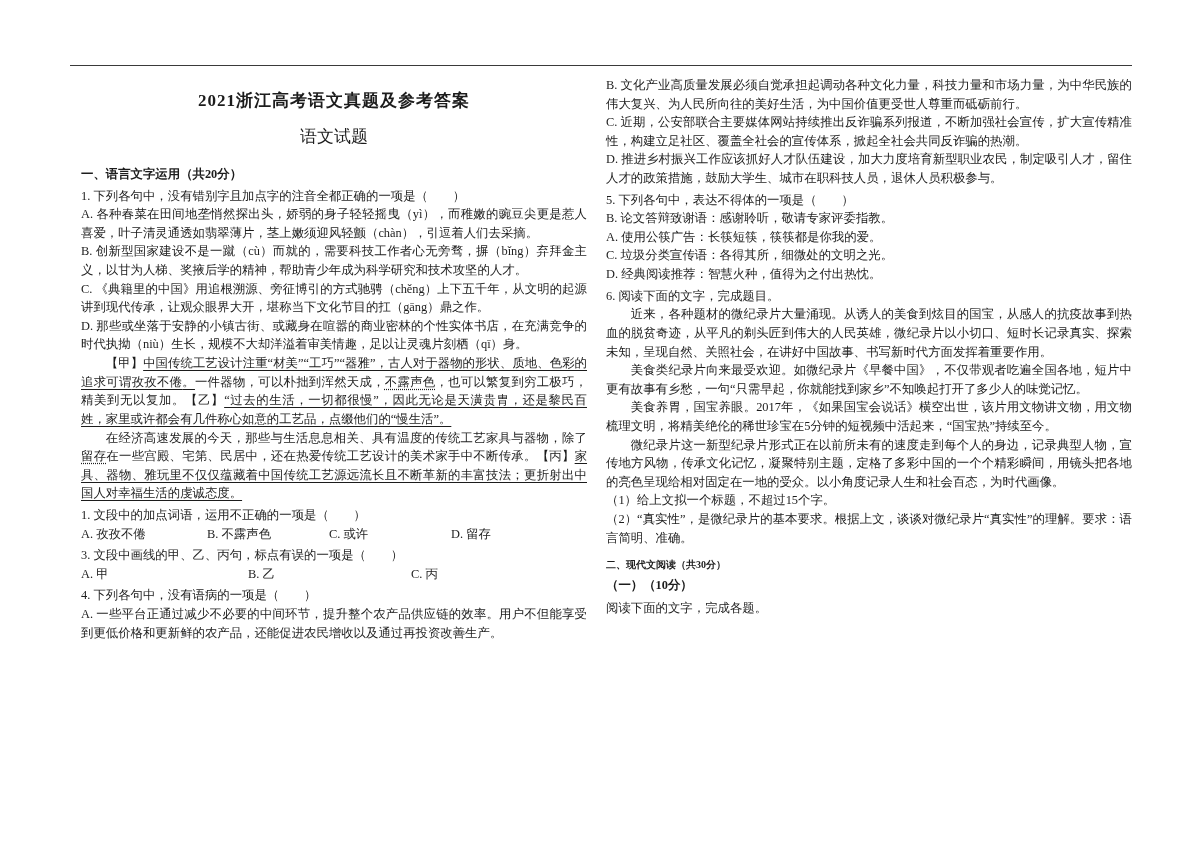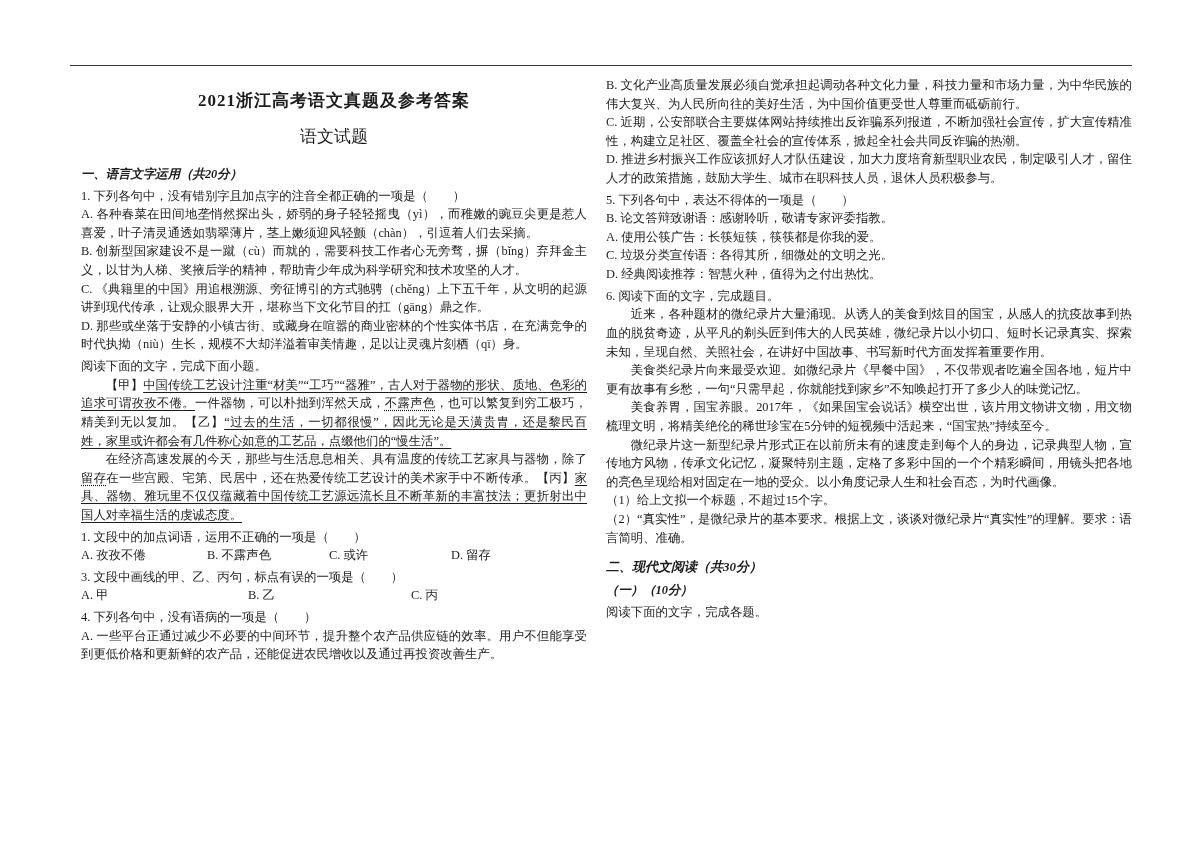--- a/index.html
+++ b/index.html
@@ -44,21 +44,21 @@
     margin: 12px 0 10px 0;
     letter-spacing: 1px;
   }
   h2.subtitle {
     font-size: 17px;
     font-weight: normal;
     text-align: center;
     margin: 0 0 16px 0;
   }
   p { margin: 0; }
-  .heading { font-weight: bold; margin: 5px 0 3px 0; font-style: italic; }
+  .heading { font-weight: bold; margin: 5px 0 3px 0; }
   .stem { margin-top: 3px; }
   .indent { text-indent: 2em; }
 
   .u {
     text-decoration: underline;
     text-underline-offset: 3px;
     text-decoration-thickness: 1px;
   }
   .dot {
     text-decoration: underline dotted;
@@ -72,42 +72,41 @@
 
   .opt-row { display: flex; margin: 0 0 2px 0; justify-content: space-between; }
   .q2row span:nth-child(1) { flex: 0 0 126px; }
   .q2row span:nth-child(2) { flex: 0 0 122px; }
   .q2row span:nth-child(3) { flex: 0 0 122px; }
   .q2row span:nth-child(4) { flex: 1; }
   .q3row span:nth-child(1) { flex: 0 0 167px; }
   .q3row span:nth-child(2) { flex: 0 0 163px; }
   .q3row span:nth-child(3) { flex: 1; }
 
-  .section2 { margin-top: 10px; font-size: 13px; }
+  .section2 { margin-top: 10px; font-size: 10px; }
   .part-head { margin: 4px 0; }
 </style>
 </head>
 <body>
 
 <div class="page">
   <div class="rule"></div>
 
   <div class="col col-left">
     <h1 class="title">2021浙江高考语文真题及参考答案</h1>
     <h2 class="subtitle">语文试题</h2>
 
     <p class="heading">一、语言文字运用（共20分）</p>
 
     <p class="stem">1. 下列各句中，没有错别字且加点字的注音全都正确的一项是（　　）</p>
     <p>A. 各种春菜在田间地垄悄然探出头，娇弱的身子轻轻摇曳（yì），而稚嫩的豌豆尖更是惹人喜爱，叶子清灵通透如翡翠薄片，茎上嫩须迎风轻颤（chàn），引逗着人们去采摘。</p>
     <p>B. 创新型国家建设不是一蹴（cù）而就的，需要科技工作者心无旁骛，摒（bǐng）弃拜金主义，以甘为人梯、奖掖后学的精神，帮助青少年成为科学研究和技术攻坚的人才。</p>
     <p>C. 《典籍里的中国》用追根溯源、旁征博引的方式驰骋（chěng）上下五千年，从文明的起源讲到现代传承，让观众眼界大开，堪称当下文化节目的扛（gāng）鼎之作。</p>
     <p>D. 那些或坐落于安静的小镇古街、或藏身在喧嚣的商业密林的个性实体书店，在充满竞争的时代执拗（niù）生长，规模不大却洋溢着审美情趣，足以让灵魂片刻栖（qī）身。</p>
 
-    <p class="stem">阅读下面的文字，完成下面小题。</p>
     <p class="indent"><span>【甲】</span><span class="u">中国传统工艺设计注重“材美”“工巧”“器雅”，古人对于器物的形状、质地、色彩的追求可谓</span><span class="u dot">孜孜不倦</span><span class="u">。</span><span>一件器物，可以朴拙到浑然天成，</span><span class="dot">不露声色</span><span>，也可以繁复到穷工极巧，精美到无以复加。</span><span>【乙】</span><span class="u">“过去的生活，一切都很慢”，因此无论是天潢贵胄，还是黎民百姓，家里</span><span class="u dot">或许</span><span class="u">都会有几件称心如意的工艺品，点缀他们的“慢生活”。</span></p>
     <p class="indent"><span>在经济高速发展的今天，那些与生活息息相关、具有温度的传统工艺家具与器物，除了</span><span class="dot">留存</span><span>在一些宫殿、宅第、民居中，还在热爱传统工艺设计的美术家手中不断传承。</span><span>【丙】</span><span class="u">家具、器物、雅玩里不仅仅蕴藏着中国传统工艺源远流长且不断革新的丰富技法；更折射出中国人对幸福生活的虔诚态度。</span></p>
 
     <p class="stem">1. 文段中的加点词语，运用不正确的一项是（　　）</p>
     <div class="opt-row q2row">
       <span>A. 孜孜不倦</span>
       <span>B. 不露声色</span>
       <span>C. 或许</span>
       <span>D. 留存</span>
     </div>

